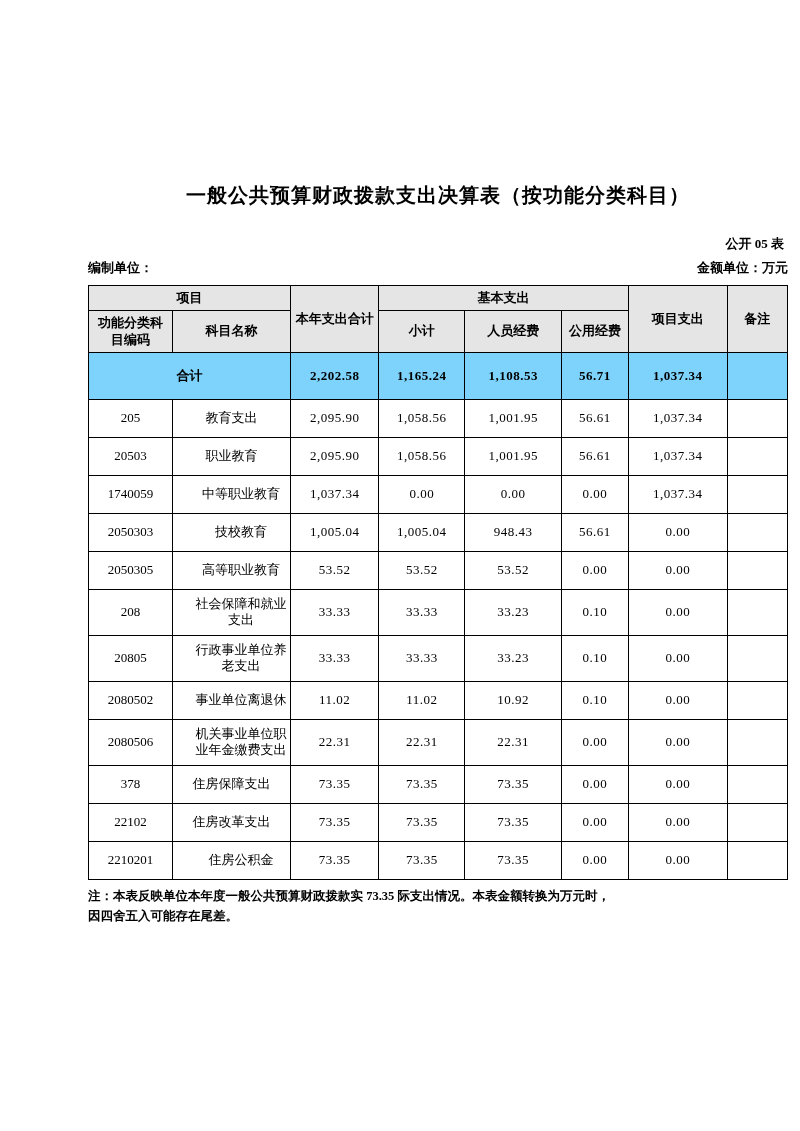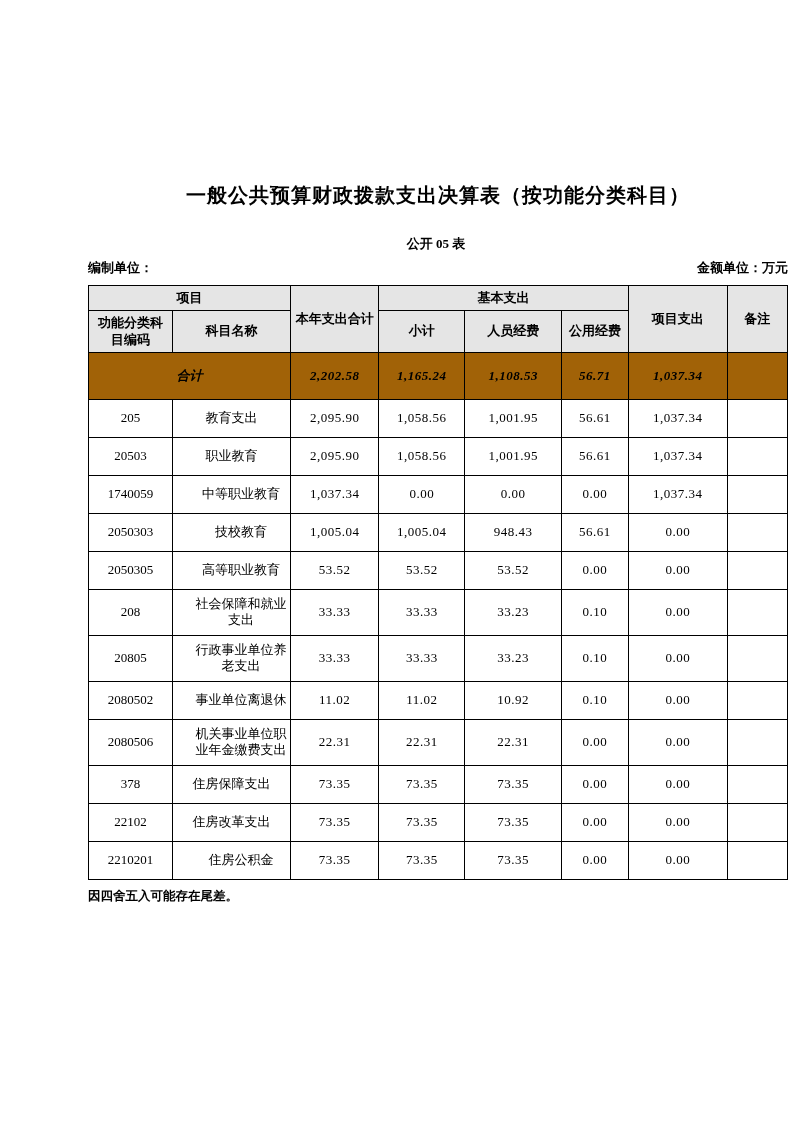--- a/index.html
+++ b/index.html
@@ -32,21 +32,21 @@
     font-family: "Liberation Serif", "DejaVu Serif", serif;
   }
   .meta-row {
     width: 700px;
     margin: 0 auto;
     position: relative;
     font-size: 13px;
     font-weight: bold;
   }
   .meta-right {
-    text-align: center;
+    text-align: right;
     padding-top: 26px;
     padding-right: 4px;
     font-size: 13px;
   }
   .meta-line2 {
     width: 700px;
     margin: 0 auto;
     display: flex;
     justify-content: space-between;
     font-size: 13px;
@@ -81,24 +81,23 @@
   .col-person { width: 90px; }
   .col-public { width: 62px; }
   .col-proj   { width: 92px; }
   .col-note   { width: 56px; }
 
   td.num { text-align: center; font-family: "Liberation Serif", "DejaVu Serif", serif; letter-spacing: 0.5px;}
   td.code { text-align: left; padding-left: 10px; }
   td.name { text-align: left; padding-left: 14px; }
   td.name.indent1 { padding-left: 22px; }
   tr.total-row td {
-    background: #a16207;
+    background: #7dd3fc;
     font-weight: bold;
     height: 38px;
-    font-style: italic;
   }
   tr.total-row td.total-label {
     text-align: center;
     font-weight: bold;
   }
   tbody tr { height: 38px; }
   tbody tr.tall { height: 46px; }
 
   .footnote {
     width: 700px;
@@ -280,16 +279,17 @@
           <td class="num">73.35</td>
           <td class="num">73.35</td>
           <td class="num">0.00</td>
           <td class="num">0.00</td>
           <td class="num"></td>
         </tr>
       </tbody>
   </table>
 
   <div class="footnote">
+    <span class="fn-indent">注：本表反映单位本年度一般公共预算财政拨款实 73.35 际支出情况。本表金额转换为万元时，</span>
     <span class="fn-indent">因四舍五入可能存在尾差。</span>
   </div>
 
 </div>
 
 </body></html>

